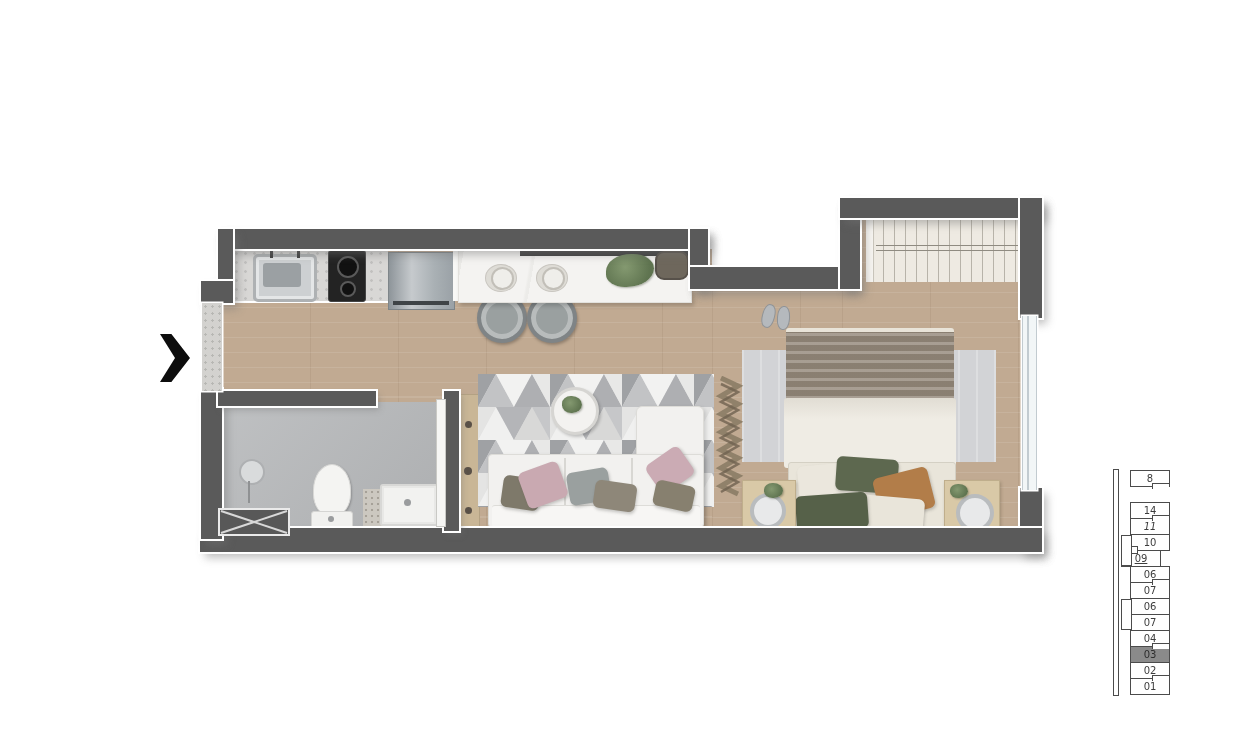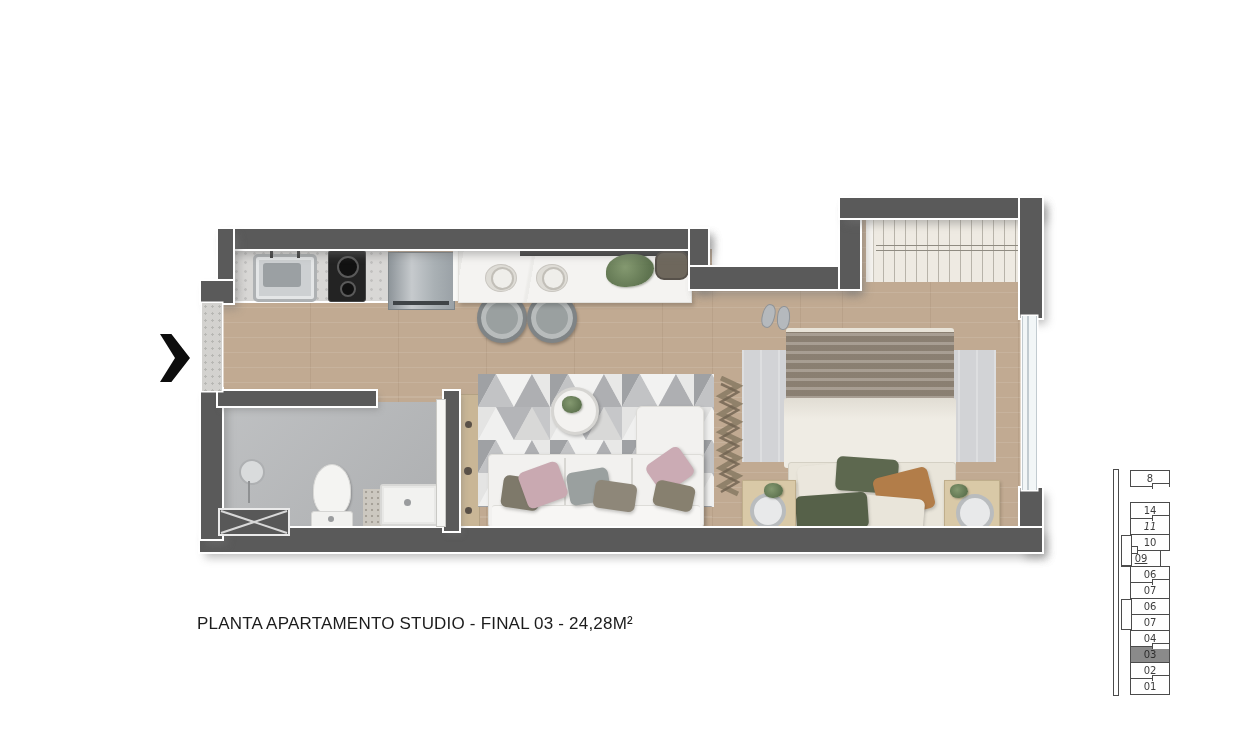--- a/index.html
+++ b/index.html
@@ -180,21 +180,20 @@
 
   <div class="abs" style="left:218px;top:508px;width:68px;height:24px;background:#585858;border:2px solid #eaeaea;">
     <svg width="68" height="24" style="display:block">
       <line x1="1" y1="1" x2="67" y2="23" stroke="#d8d8d8" stroke-width="2"></line>
       <line x1="67" y1="1" x2="1" y2="23" stroke="#d8d8d8" stroke-width="2"></line>
     </svg>
   </div>
 
   <div class="abs" style="left:160px;top:334px;width:30px;height:48px;background:#0d0d0d;clip-path:polygon(0% 0%, 38% 0%, 100% 50%, 38% 100%, 0% 100%, 50% 50%);"></div>
 
-  <div id="caption">PLANTA APARTAMENTO STUDIO - FINAL 03 - 24,28M²</div>
 
   <div class="abs" style="left:1100px;top:455px;width:90px;height:260px;">
     <div class="abs" style="left:13px;top:14px;width:6px;height:227px;background:#ffffff;border:1px solid #4b4b4b;box-sizing:border-box;"></div>
 
     <div class="cell" style="left:30px;top:15px;">8</div>
     <div class="cell" style="left:30px;top:31px;margin-top:44px;">13</div>
     <div class="cell" style="left:30px;top:47px;">14</div>
     <div class="cell" style="left:30px;top:63px;font-style:italic;">11</div>
     <div class="cell" style="left:30px;top:79px;">10</div>
     <div class="cell" style="left:21px;top:95px;text-decoration:underline;">09</div>

